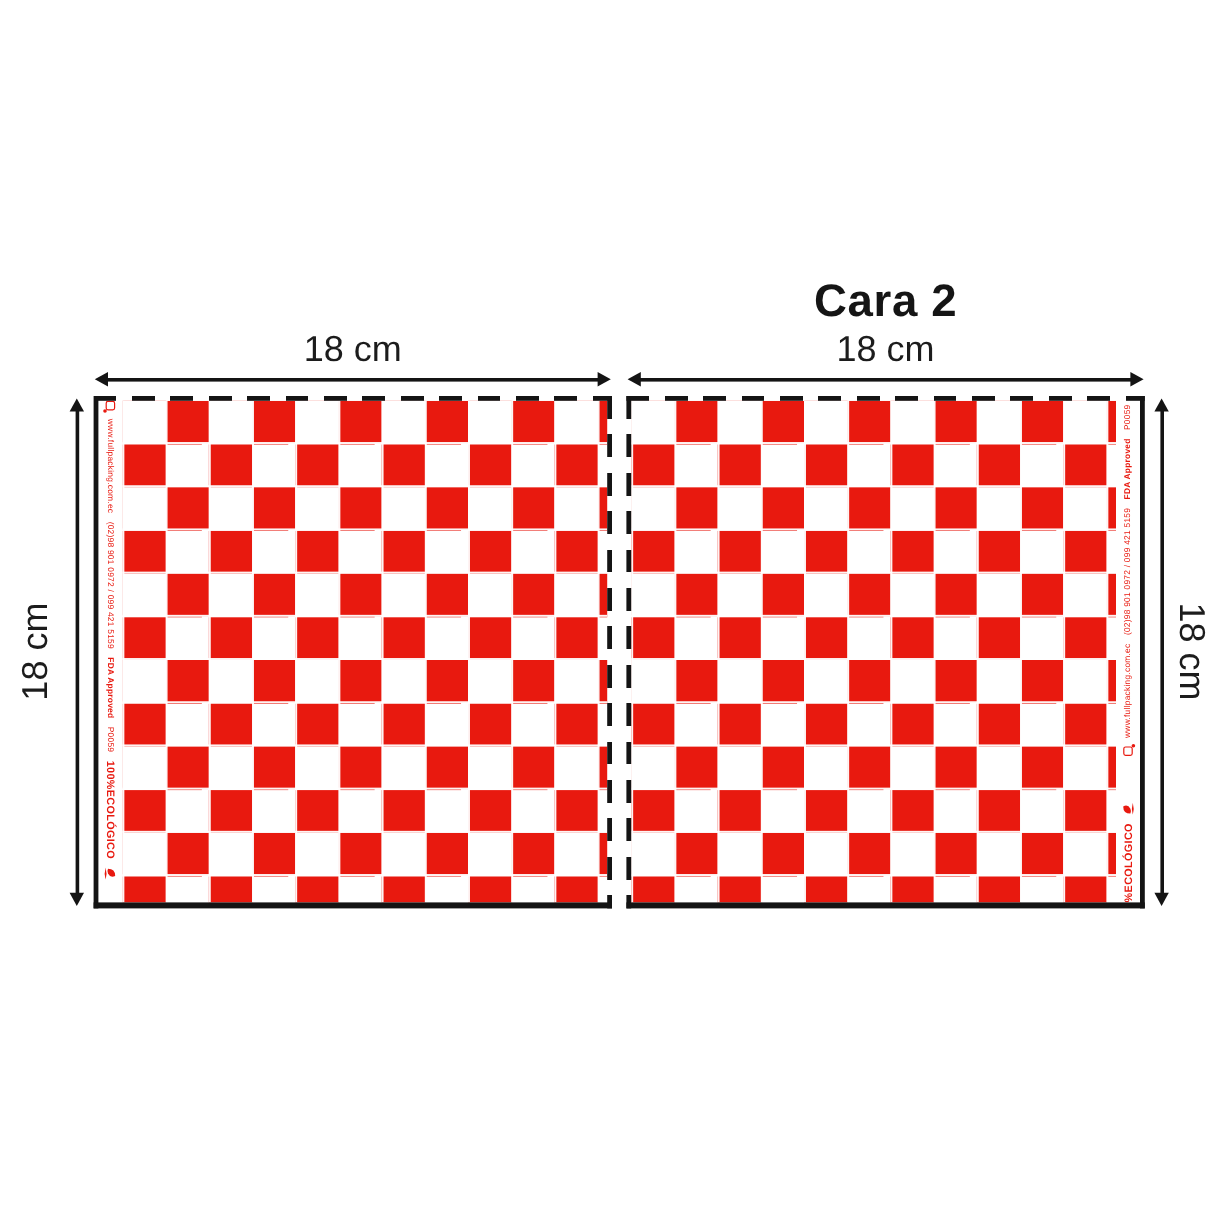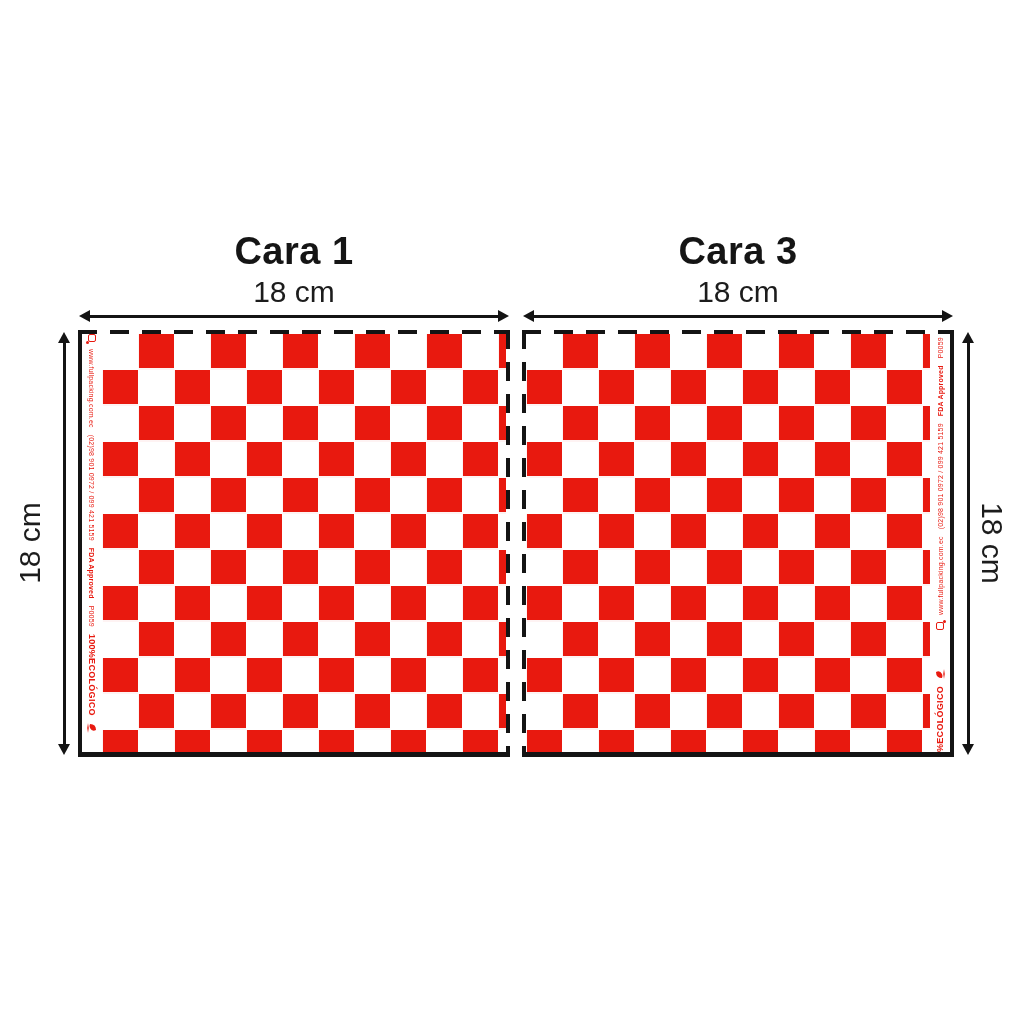--- a/index.html
+++ b/index.html
@@ -107,22 +107,21 @@
     background:#e8190f; border-radius:50%;
   }
   .leaf-icon { flex:0 0 auto; }
   .spacer { flex:0 0 24px; }
 </style>
 </head>
 <body>
 
 <div class="stage">
 
-  <div class="panel-title t-left">Cara 1</div>
-  <div class="panel-title t-right">Cara 3</div>
+  <div class="panel-title t-right">Cara 2</div>
   <div class="width-label w-left">18 cm</div>
   <div class="width-label w-right">18 cm</div>
 
   <div class="h-arrow a-left"></div>
   <div class="h-arrow a-right"></div>
   <div class="v-arrow a-left"></div>
   <div class="v-arrow a-right"></div>
   <div class="height-label h-left">18 cm</div>
   <div class="height-label h-right">18 cm</div>
 

